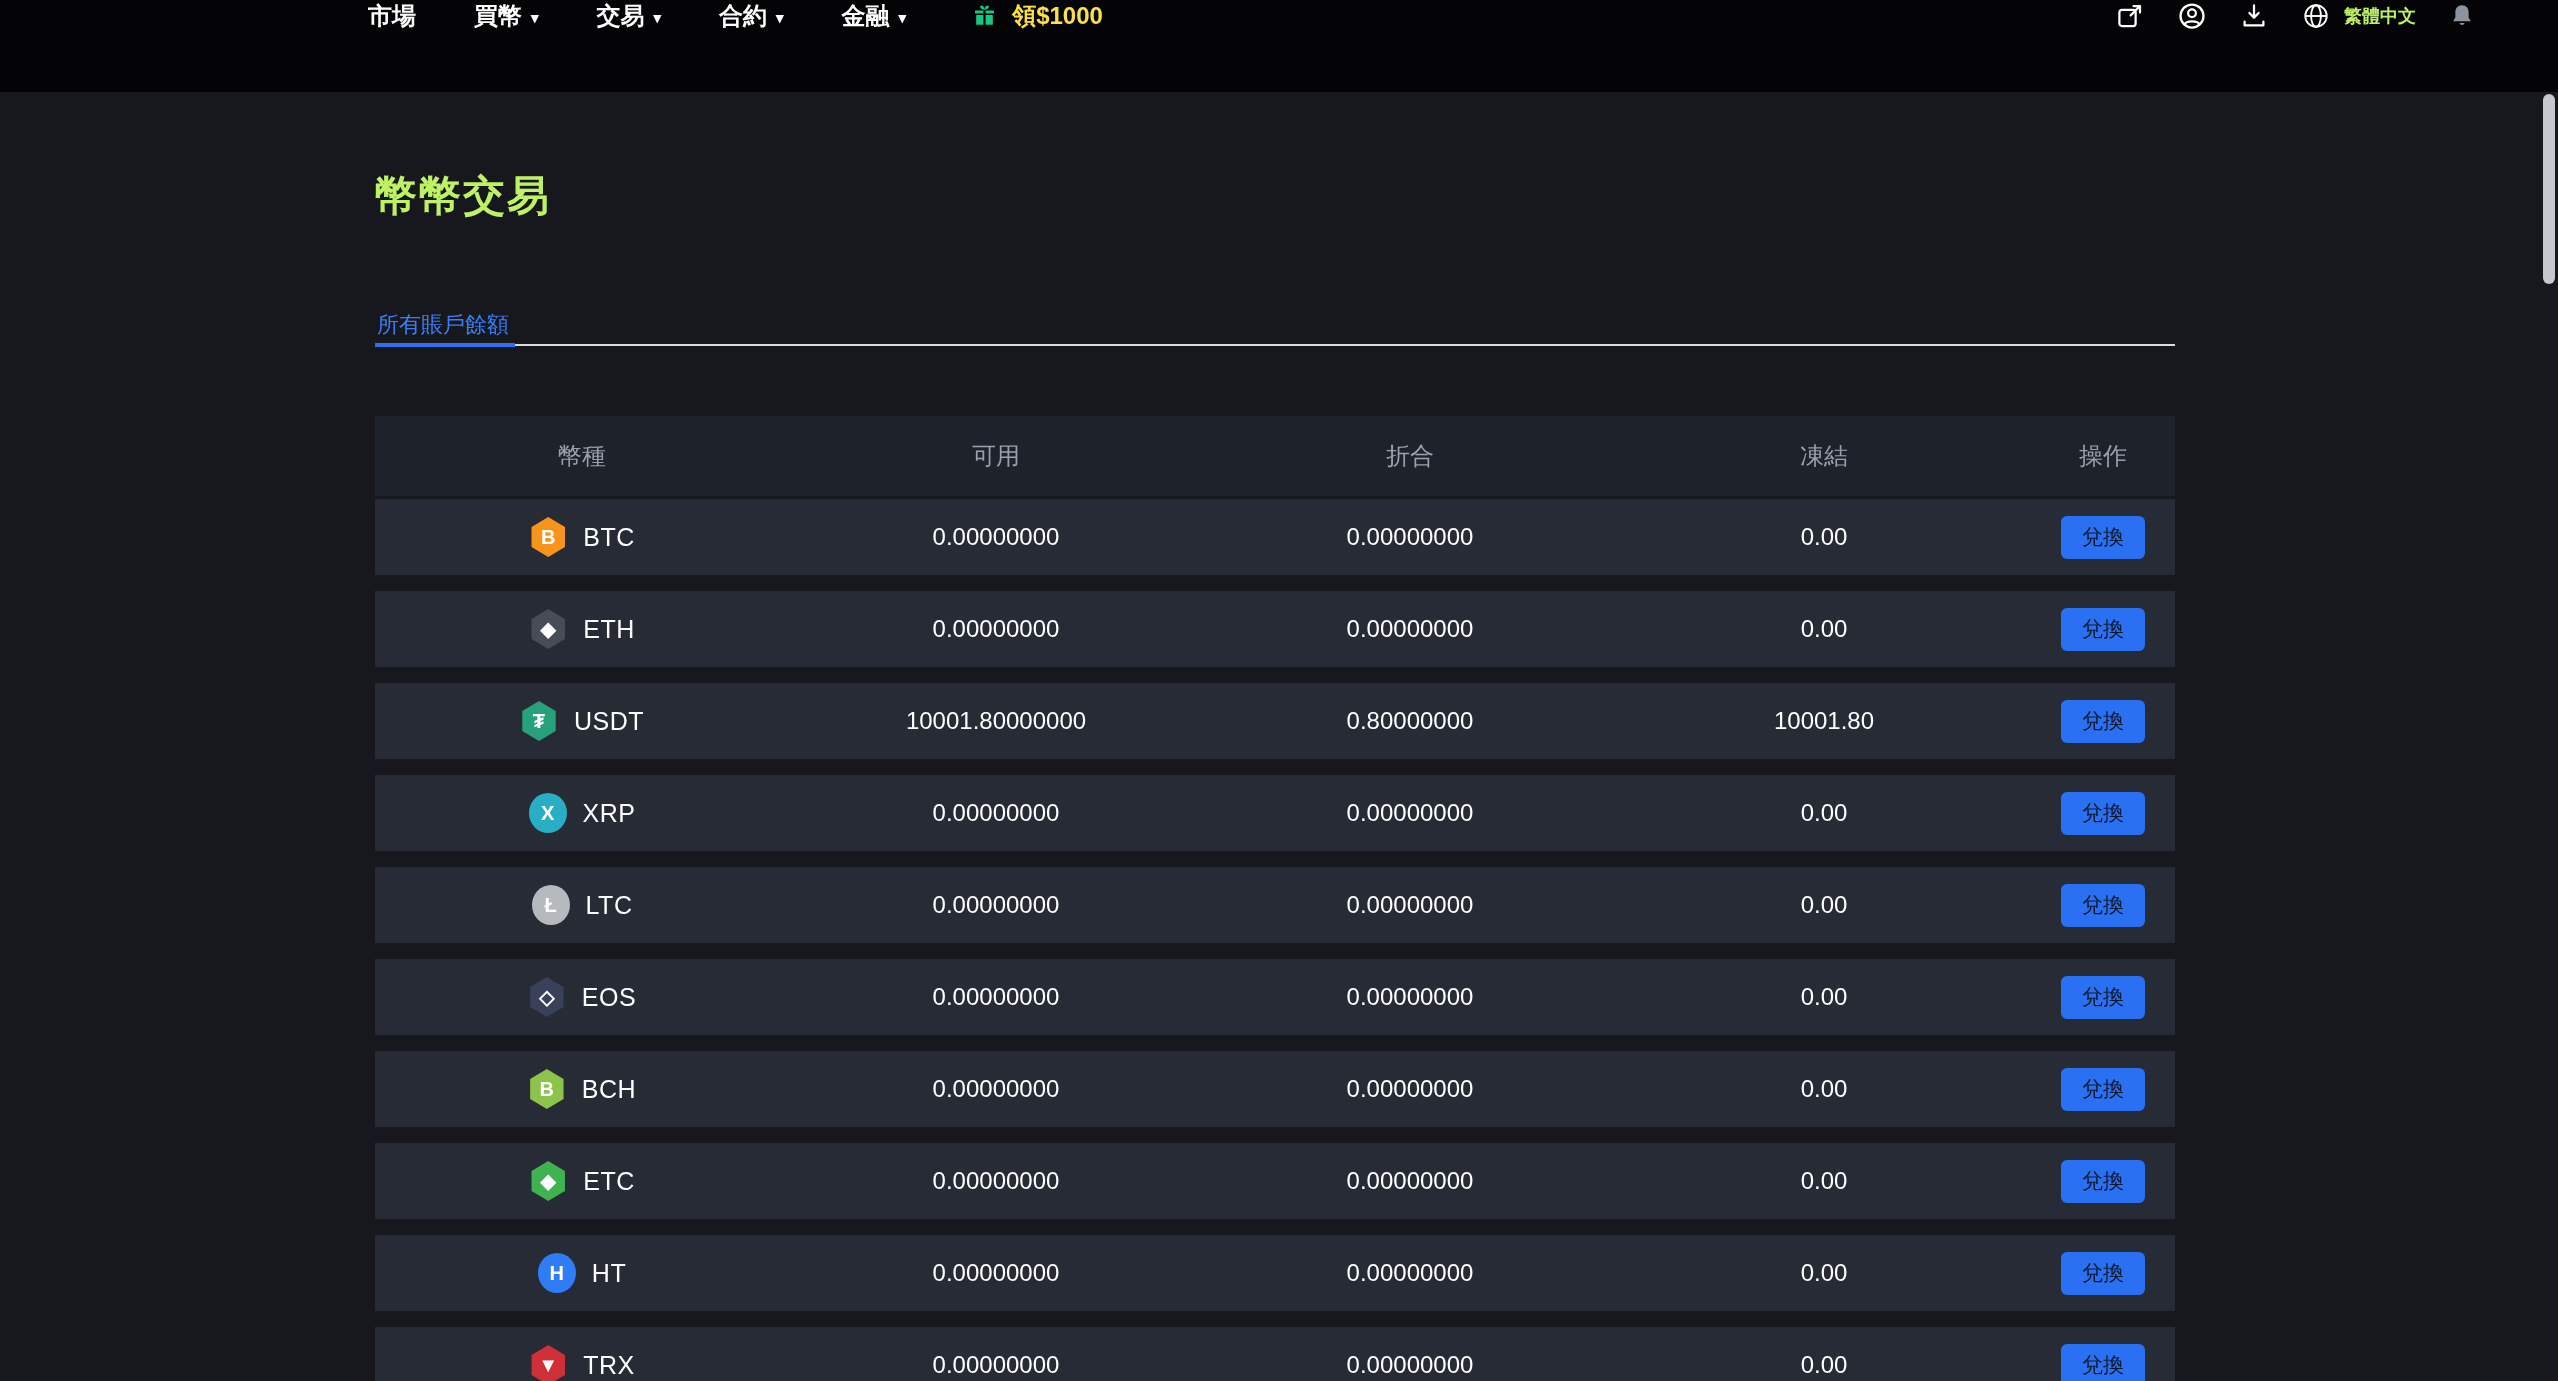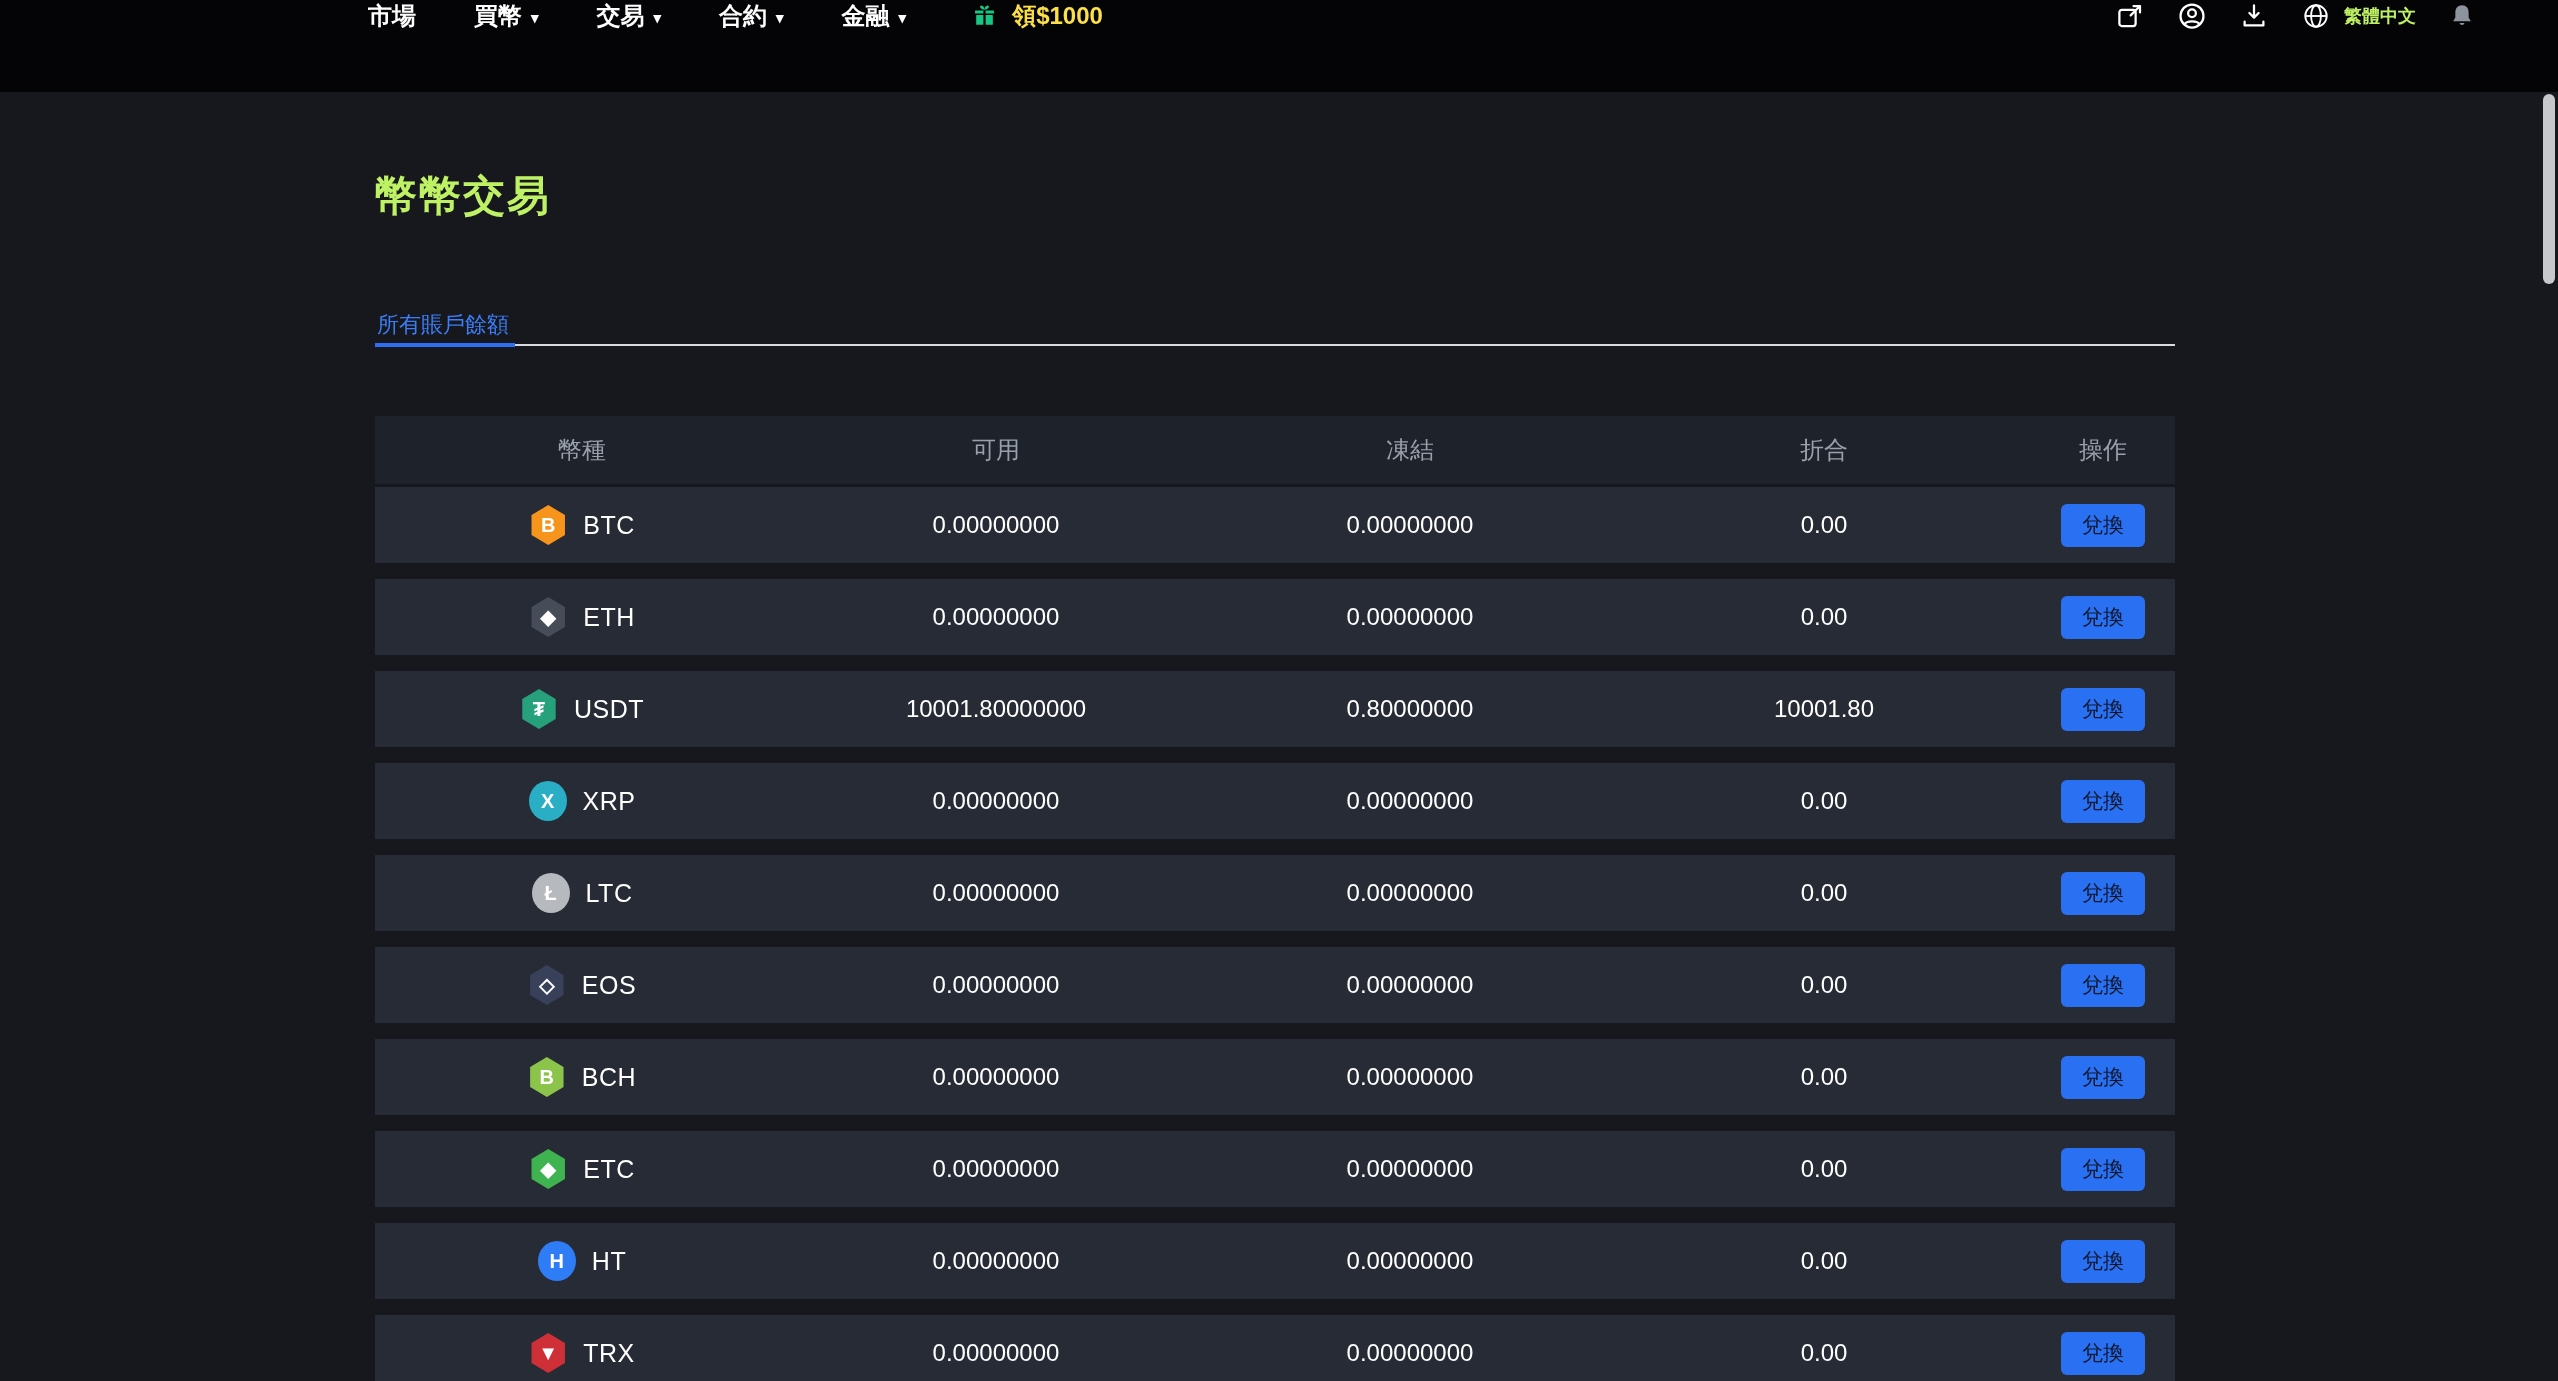--- a/index.html
+++ b/index.html
@@ -44,21 +44,21 @@
   .tab {
     font-size:22px; color:#3b7ef7; padding:0 6px 3px 2px;
     border-bottom:4px solid #2f6df5; margin-bottom:-3px; cursor:pointer;
   }
 
   
   .table { width:1800px; margin-top:70px; }
   .grid { display:grid; grid-template-columns:23% 23% 23% 23% 8%; }
   .cell { display:flex; align-items:center; justify-content:center; }
   .t-header {
-    height:68px; background:#1e222b;
+    height:80px; background:#1e222b;
     color:#99a0ab; font-size:24px;
   }
   .row {
     height:76px; background:#262b35; margin-top:16px;
     color:#ffffff; font-size:24px;
   }
   .rows .row:first-child { margin-top:3px; }
   .coin-cell { gap:16px; }
   .coin-icon {
     width:38px; height:40px; flex:0 0 38px;
@@ -163,22 +163,22 @@
   <h1 class="page-title">幣幣交易</h1>
 
   <div class="tabs">
     <div class="tab">所有賬戶餘額</div>
   </div>
 
   <div class="table">
     <div class="grid t-header">
       <div class="cell">幣種</div>
       <div class="cell">可用</div>
+      <div class="cell">折合</div>
       <div class="cell">凍結</div>
-      <div class="cell">折合</div>
       <div class="cell">操作</div>
     </div>
     <div class="rows">
         <div class="grid row">
     <div class="cell coin-cell">
       <span class="coin-icon hex" style="background: rgb(247, 148, 28);">
         <span class="glyph">B</span>
       </span>
       <span class="coin-symbol">BTC</span>
     </div>

